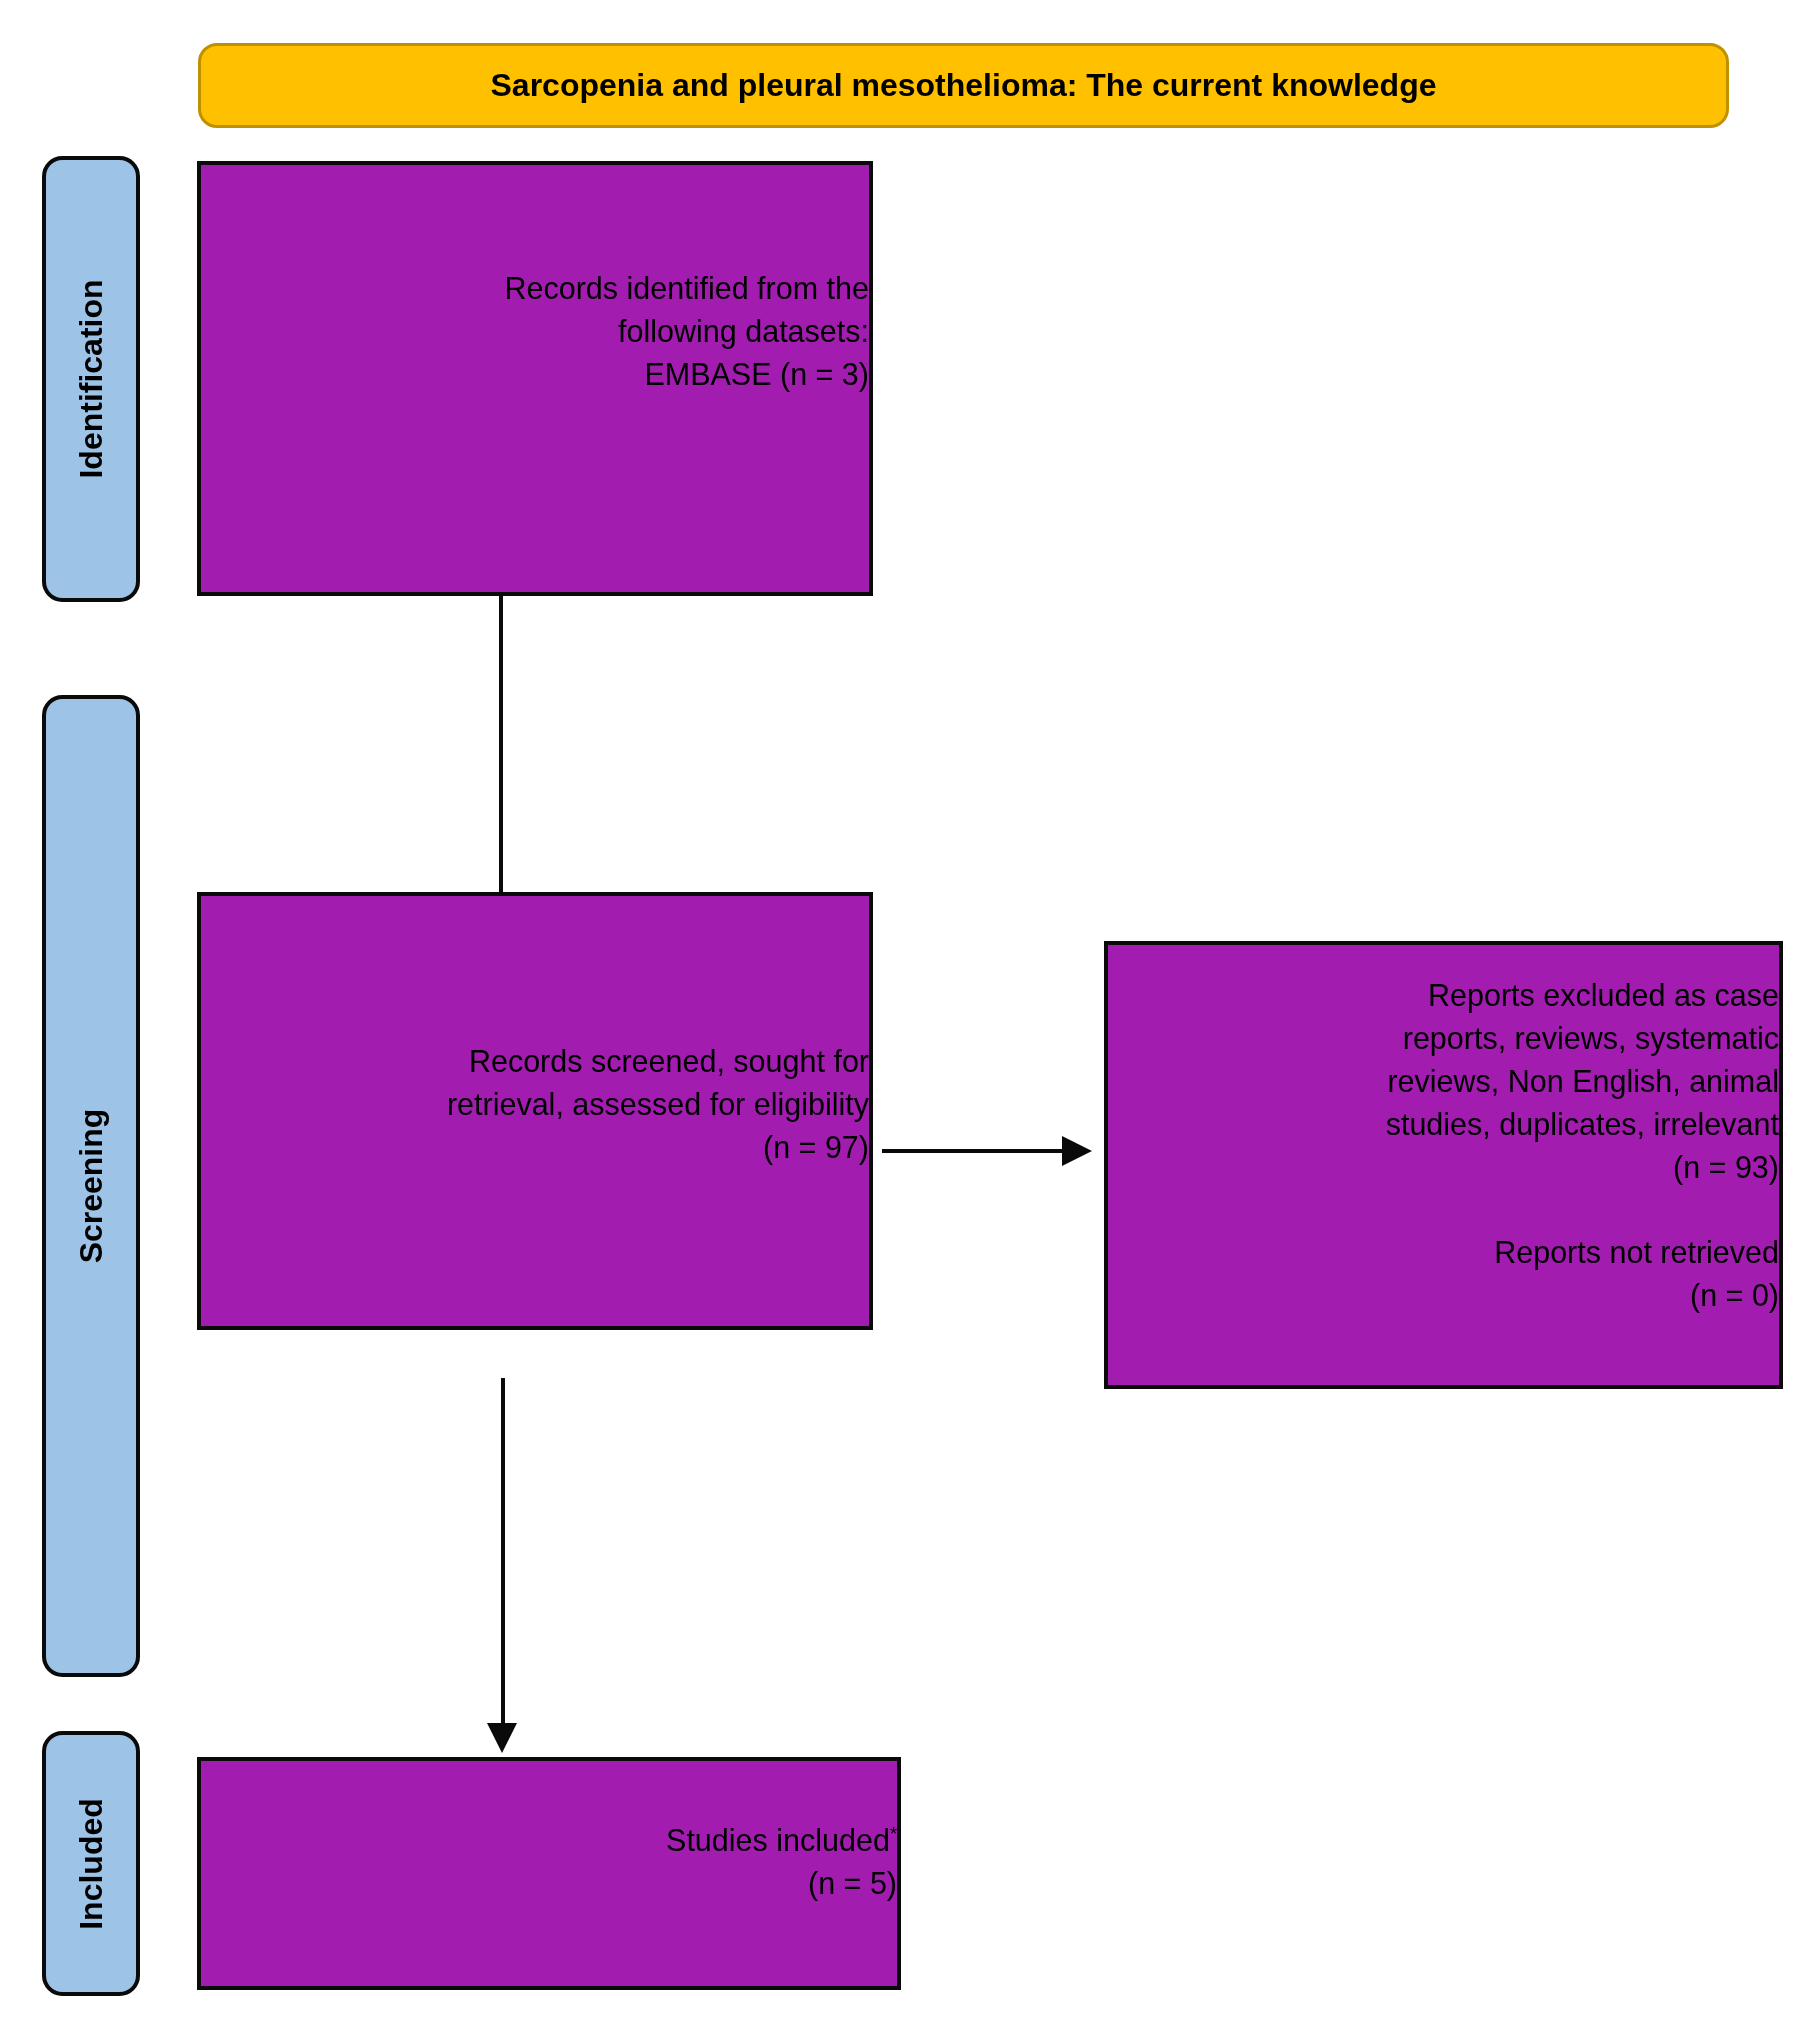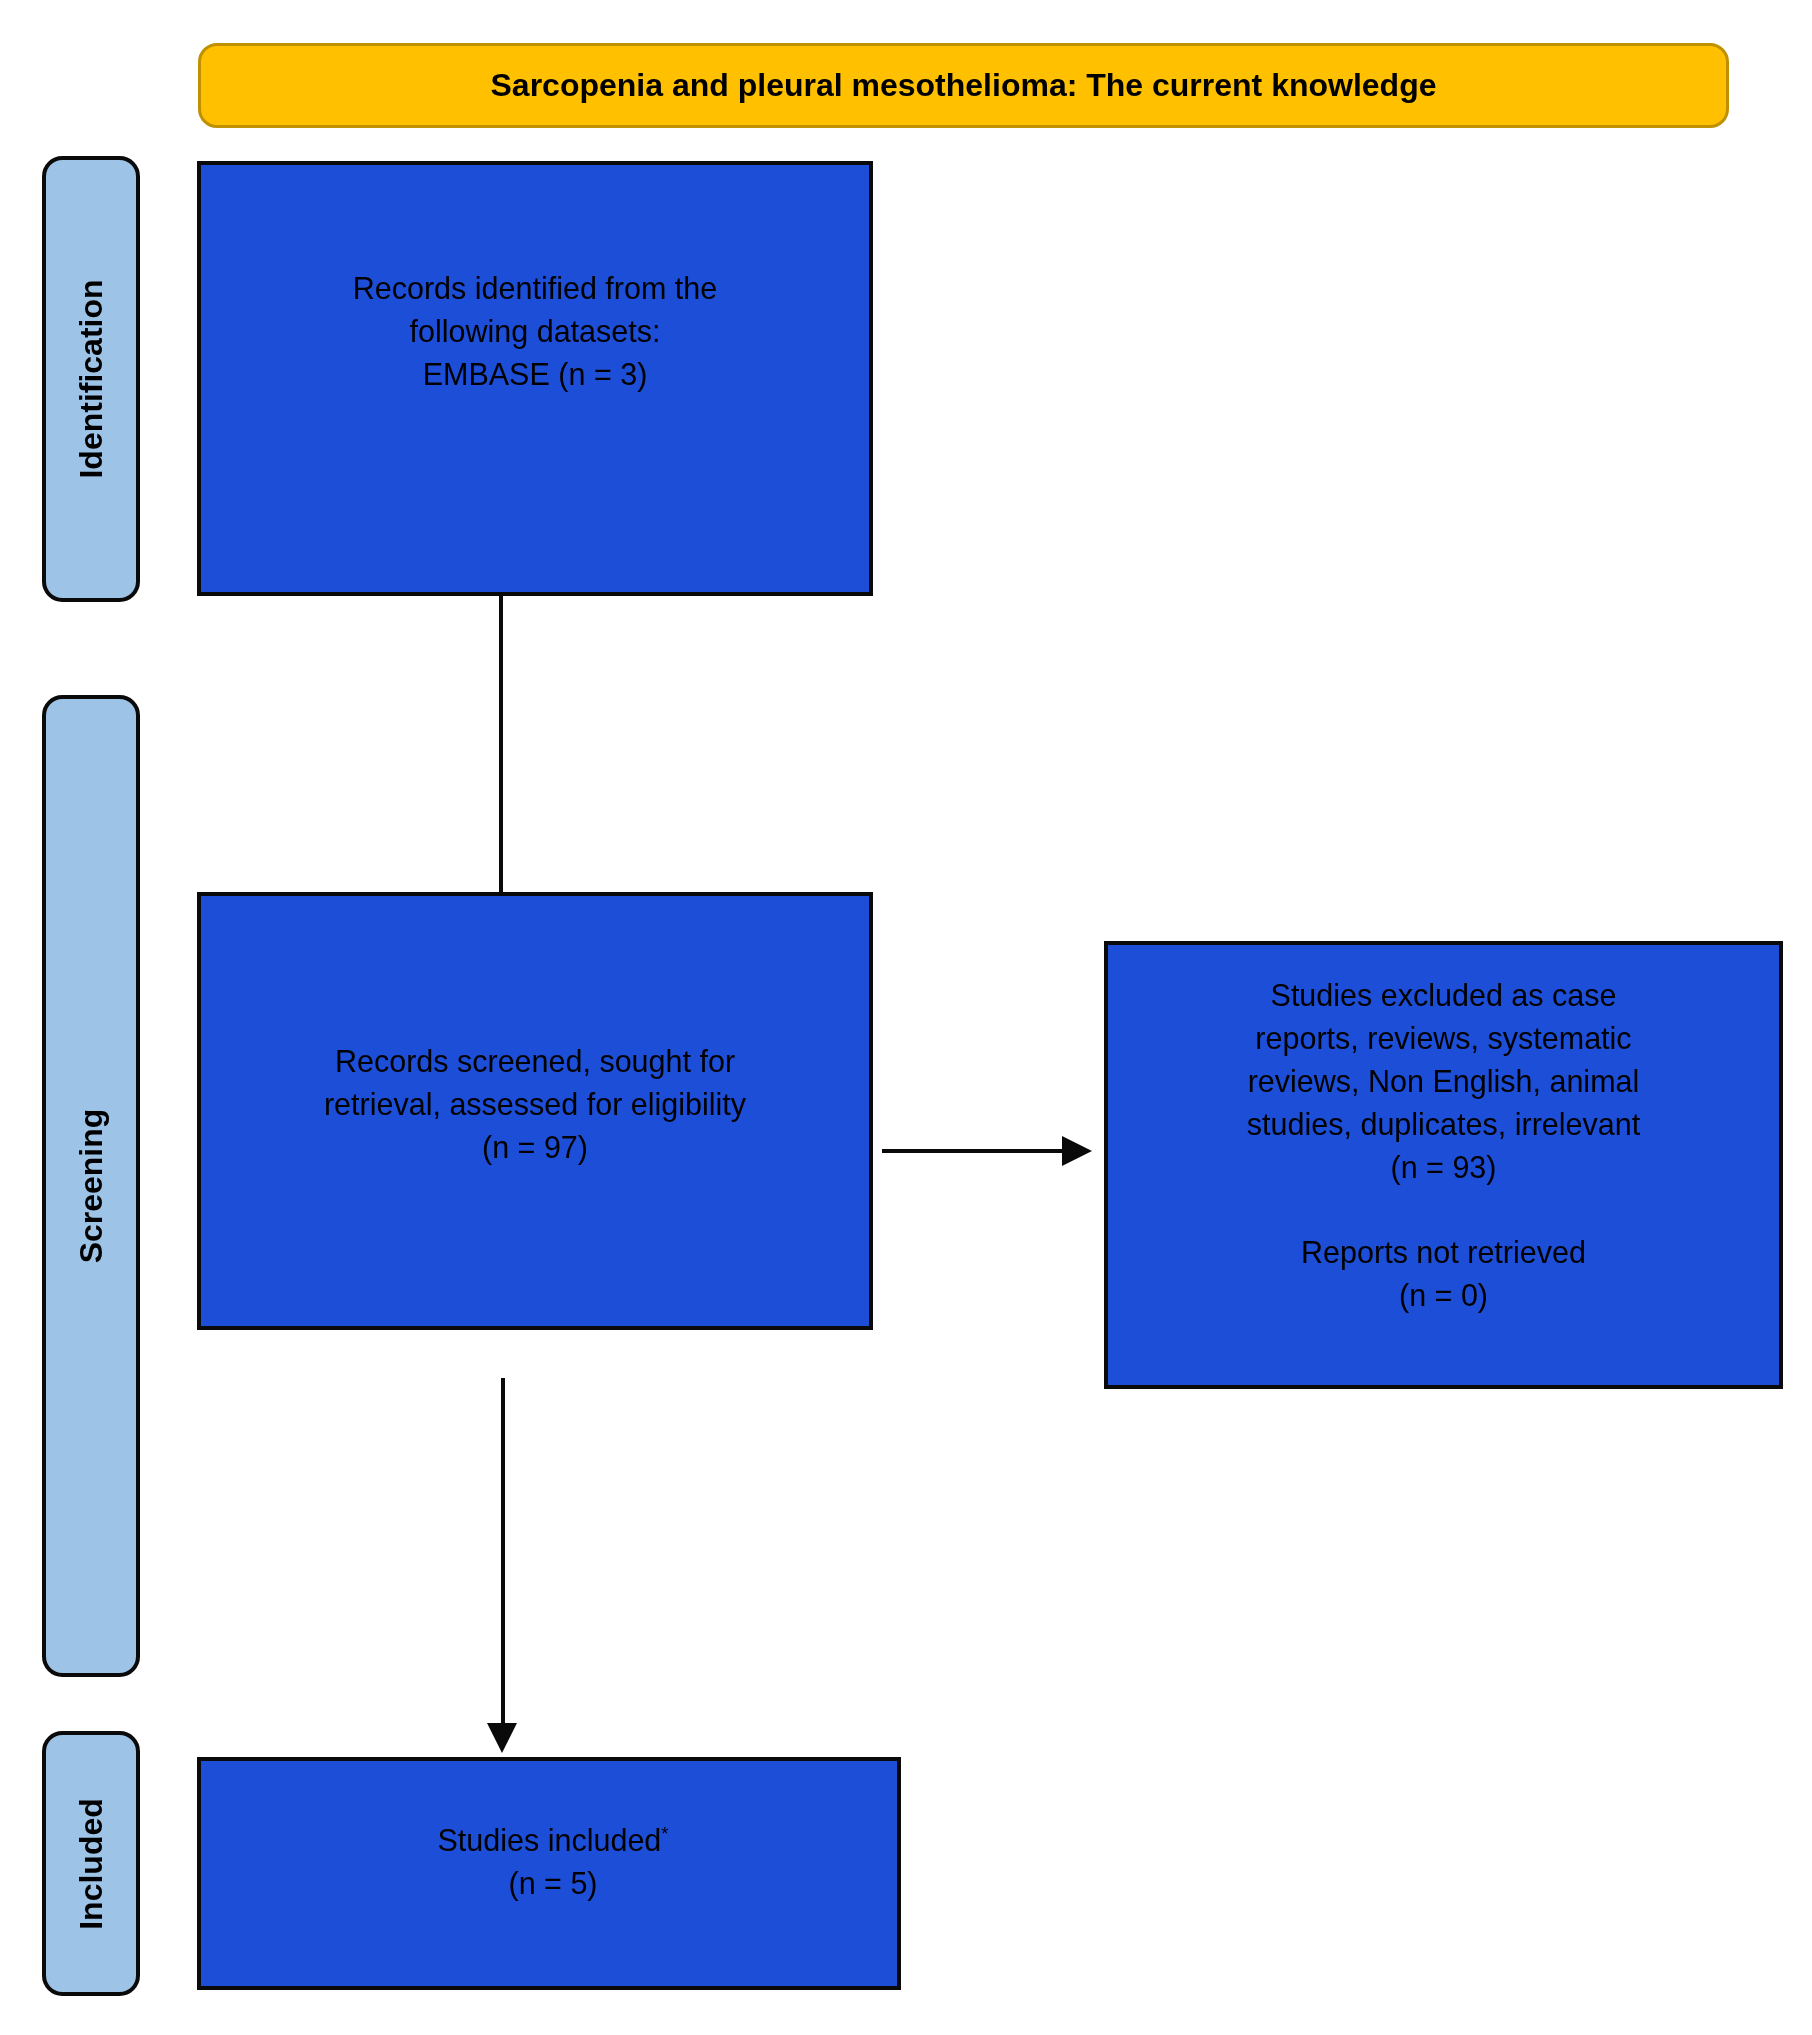--- a/index.html
+++ b/index.html
@@ -52,24 +52,24 @@
     font-size: 32px;
     font-weight: bold;
   }
   #stage-identification { top: 156px;  height: 446px; }
   #stage-screening      { top: 695px; height: 982px; }
   #stage-included       { top: 1731px; height: 265px; }
 
   
   .box {
     position: absolute;
-    background: #1d4ed8;
+    background: #a21caf;
     border: 4.1px solid #0a0a0a;
     box-sizing: border-box;
-    text-align: center;
+    text-align: right;
     font-size: 30.5px;
     line-height: 43px;
   }
   #box-identified { left: 197px;  top: 161px;  width: 676px;  height: 435px; padding-top: 102px; }
   #box-screened   { left: 197px;  top: 892px; width: 676px;  height: 438px; padding-top: 144px; }
   #box-excluded   { left: 1104px; top: 941px; width: 679px; height: 448px; padding-top: 28.5px;  }
   #box-included   { left: 197px;  top: 1757px; width: 704px;  height: 233px; padding-top: 58px; padding-left: 8px;  }
   .para-gap { height: 42px; }
   sup.asterisk { font-size: 0.6em; vertical-align: super; line-height: 0; }
 
@@ -136,21 +136,21 @@
   <div class="box" id="box-screened">
     <div>Records screened, sought for</div>
     <div>retrieval, assessed for eligibility</div>
     <div>(n = 97)</div>
   </div>
 
   <div class="arrow-line-h" id="arrow2-line"></div>
   <div class="arrowhead-right" id="arrow2-head"></div>
 
   <div class="box" id="box-excluded">
-    <div>Studies excluded as case</div>
+    <div>Reports excluded as case</div>
     <div>reports, reviews, systematic</div>
     <div>reviews, Non English, animal</div>
     <div>studies, duplicates, irrelevant</div>
     <div>(n = 93)</div>
     <div class="para-gap"></div>
     <div>Reports not retrieved</div>
     <div>(n = 0)</div>
   </div>
 
   <div class="arrow-line-v" id="arrow3-line"></div>

